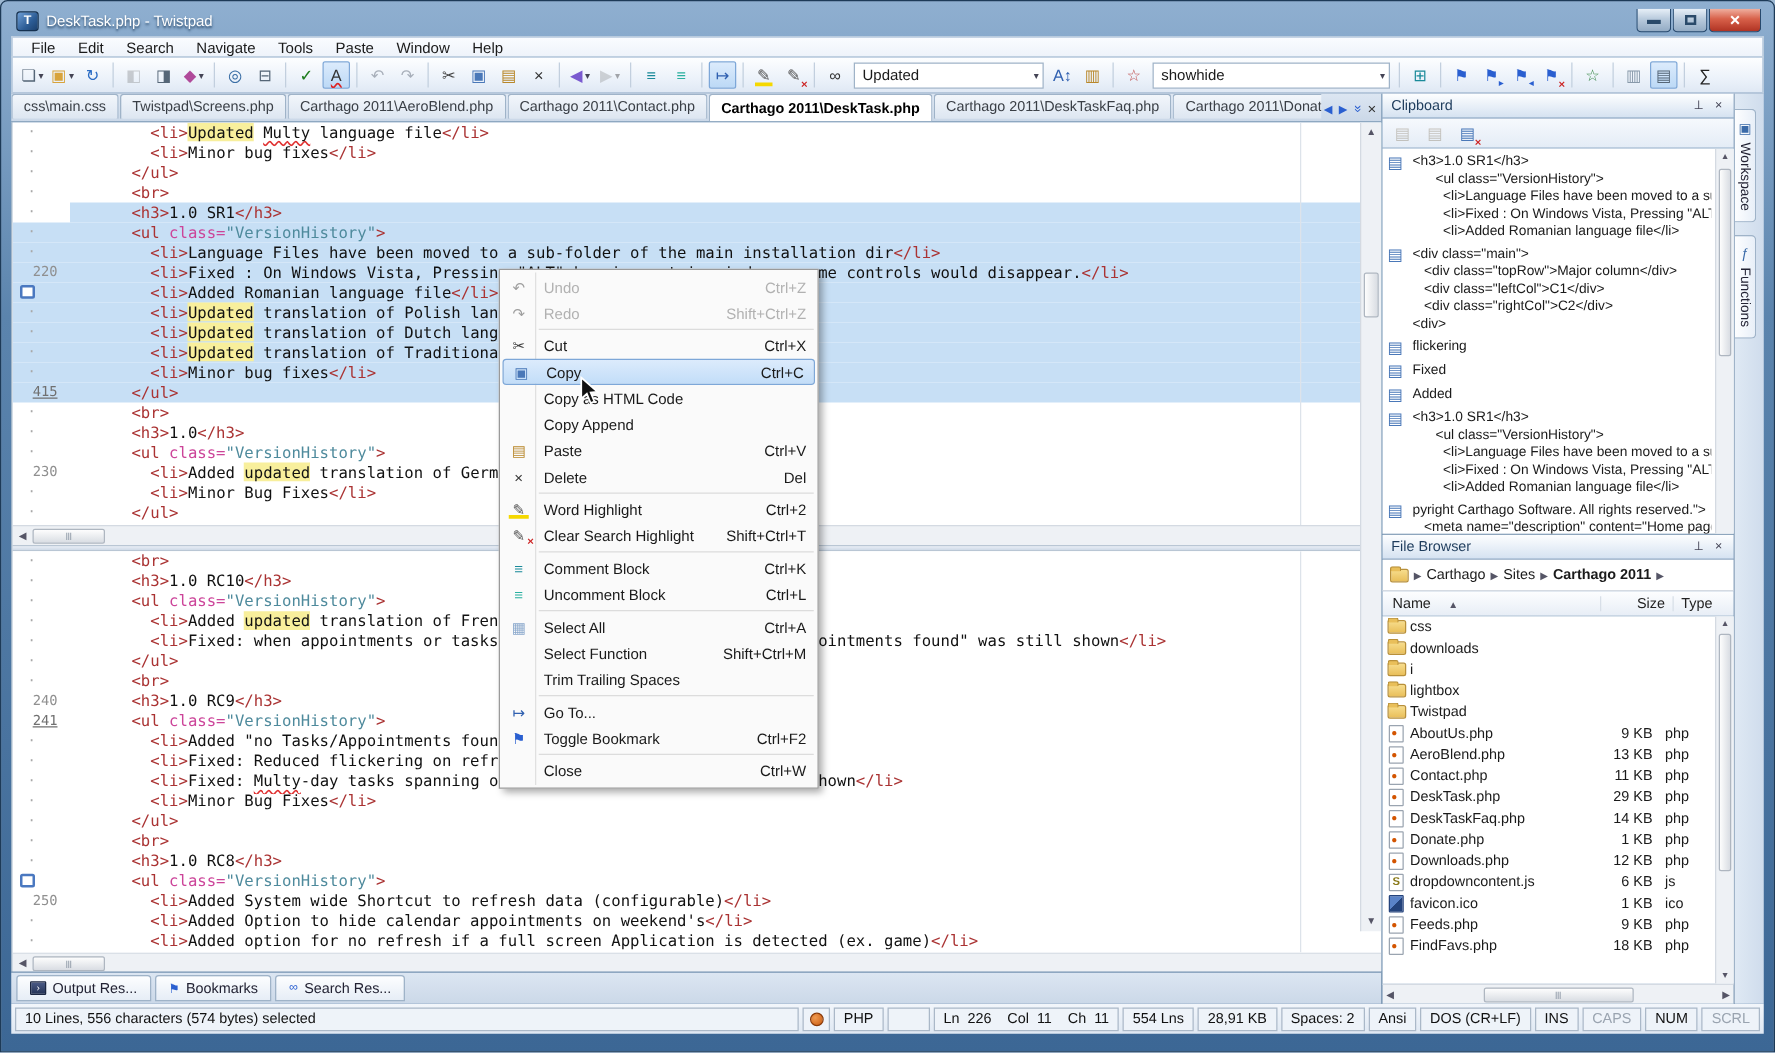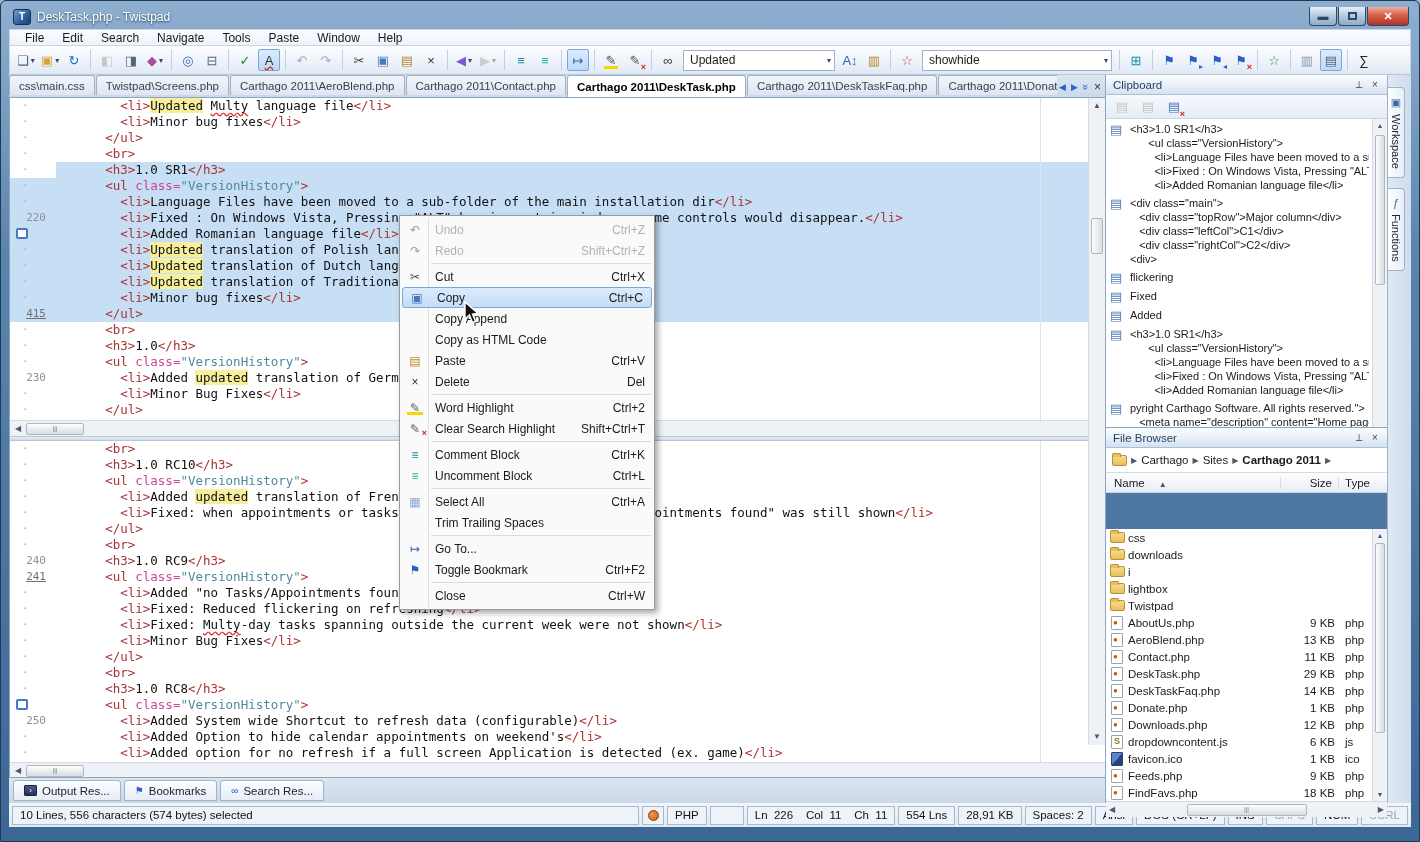--- a/index.html
+++ b/index.html
@@ -143,21 +143,21 @@
   .crumb .carr { color:#556; font-size:8px; }
   .crumb .citemt { font-size:11.5px; }
   .crumb .citemt.b { font-weight:bold; }
   .fold { display:inline-block; width:15px; height:11px; background:linear-gradient(#f7dd8d,#e9bf5a); border:1px solid #b8903a; border-radius:1px 2px 2px 2px; position:relative; }
   .fold::before { content:""; position:absolute; left:-1px; top:-3px; width:7px; height:3px; background:#e9bf5a; border:1px solid #b8903a; border-bottom:none; border-radius:2px 2px 0 0; }
   .fcols { height:20px; display:flex; align-items:center; background:linear-gradient(#fdfeff,#e8eef6); border-bottom:1px solid #c9d6e4; font-size:11.5px; color:#222; }
   .fcols .c-name { flex:1; padding-left:8px; border-right:1px solid #d8dfe8; }
   .fcols .c-size { width:58px; text-align:right; padding-right:6px; border-right:1px solid #d8dfe8; }
   .fcols .c-type { width:48px; padding-left:6px; }
   .fcols .sortarr { font-size:8px; color:#556; margin-left:14px; }
-  .flist { position:relative; flex:1; background:#fff; overflow:hidden; padding-right:2px;margin-top:36px; }
+  .flist { position:relative; flex:1; background:#fff; overflow:hidden; padding-right:15px; }
   .frow { display:flex; align-items:center; height:17px; font-size:11.5px; }
   .frow .fic { flex:0 0 22px; display:flex; justify-content:center; }
   .frow .fname { flex:1; }
   .frow .fsize { width:52px; text-align:right; padding-right:8px; }
   .frow .ftype { width:42px; padding-left:2px; }
   .fpage { display:inline-block; width:12px; height:14px; background:#fff; border:1px solid #9aa4b0; border-radius:1px; position:relative; }
   .fpage::after { content:"●"; position:absolute; left:1px; top:1px; font-size:8px; }
   .fpage.php::after { color:#d35400; }
   .fpage.js::after { content:"S"; color:#8a7a1a; font-size:9px; font-weight:bold; left:2px; top:0; }
   .fpage.ico { background:linear-gradient(135deg,#5a83c8 50%,#24437c 50%); border-color:#24437c; }
@@ -915,26 +915,26 @@
           <span class="clabel">Cut</span>
           <span class="ckey">Ctrl+X</span>
         </div>
         <div class="citem hot">
           <span class="cic" style="color: rgb(74, 120, 184);">▣</span>
           <span class="clabel">Copy</span>
           <span class="ckey">Ctrl+C</span>
         </div>
         <div class="citem">
           <span class="cic"></span>
+          <span class="clabel">Copy as HTML Code</span>
+          <span class="ckey"></span>
+        </div>
+        <div class="citem">
+          <span class="cic"></span>
           <span class="clabel">Copy Append</span>
-          <span class="ckey"></span>
-        </div>
-        <div class="citem">
-          <span class="cic"></span>
-          <span class="clabel">Copy as HTML Code</span>
           <span class="ckey"></span>
         </div>
         <div class="citem">
           <span class="cic" style="color: rgb(184, 135, 42);">▤</span>
           <span class="clabel">Paste</span>
           <span class="ckey">Ctrl+V</span>
         </div>
         <div class="citem">
           <span class="cic" style="color: rgb(51, 51, 51);">×</span>
           <span class="clabel">Delete</span>
@@ -960,20 +960,25 @@
         <div class="citem">
           <span class="cic" style="color: rgb(42, 176, 160);">≡</span>
           <span class="clabel">Uncomment Block</span>
           <span class="ckey">Ctrl+L</span>
         </div>
         <div class="csep"></div>
         <div class="citem">
           <span class="cic" style="color: rgb(138, 168, 204);">▦</span>
           <span class="clabel">Select All</span>
           <span class="ckey">Ctrl+A</span>
+        </div>
+        <div class="citem">
+          <span class="cic"></span>
+          <span class="clabel">Select Function</span>
+          <span class="ckey">Shift+Ctrl+M</span>
         </div>
         <div class="citem">
           <span class="cic"></span>
           <span class="clabel">Trim Trailing Spaces</span>
           <span class="ckey"></span>
         </div>
         <div class="csep"></div>
         <div class="citem">
           <span class="cic" style="color: rgb(48, 96, 176);">↦</span>
           <span class="clabel">Go To...</span>

